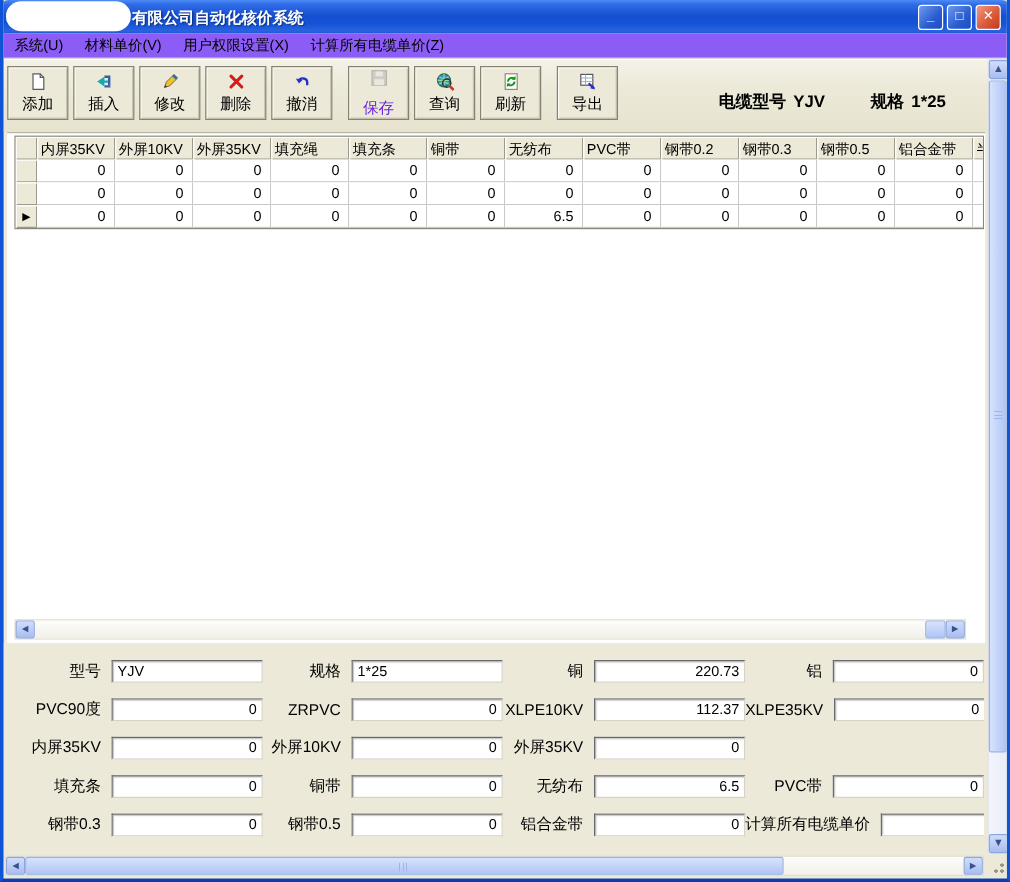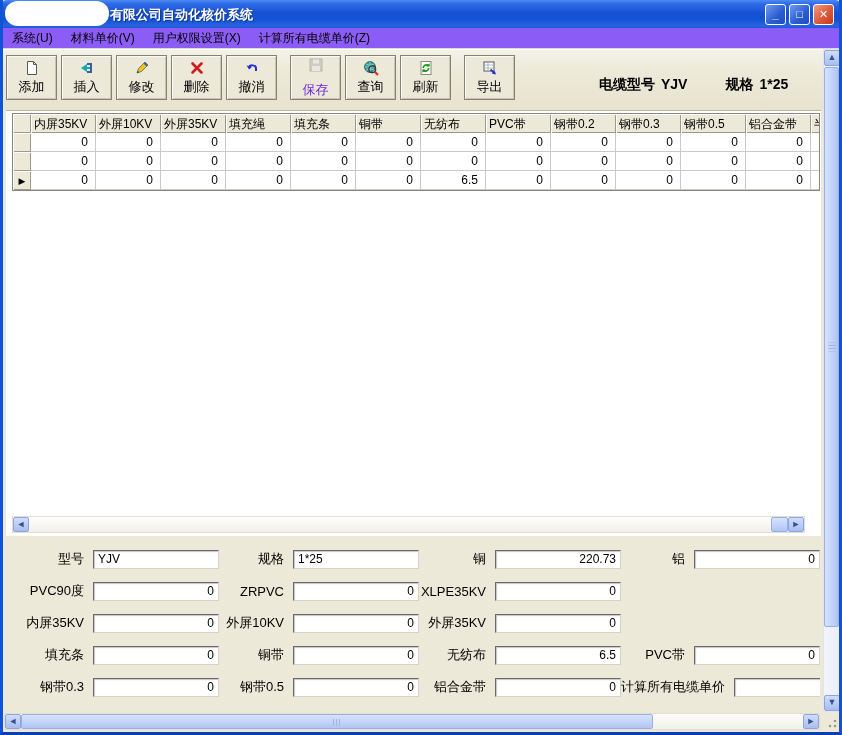--- a/index.html
+++ b/index.html
@@ -340,20 +340,24 @@
       <div class="f-row">
         <div class="f-cell">
           <span class="f-label">PVC90度</span>
           <input class="f-input right" value="0" style="">
         </div>
         <div class="f-cell">
           <span class="f-label">ZRPVC</span>
           <input class="f-input right" value="0" style="">
         </div>
         <div class="f-cell">
+          <span class="f-label">XLPE10KV</span>
+          <input class="f-input right" value="112.37" style="">
+        </div>
+        <div class="f-cell">
           <span class="f-label">XLPE35KV</span>
           <input class="f-input right" value="0" style="">
         </div>
       </div>
       <div class="f-row">
         <div class="f-cell">
           <span class="f-label">内屏35KV</span>
           <input class="f-input right" value="0" style="">
         </div>
         <div class="f-cell">

